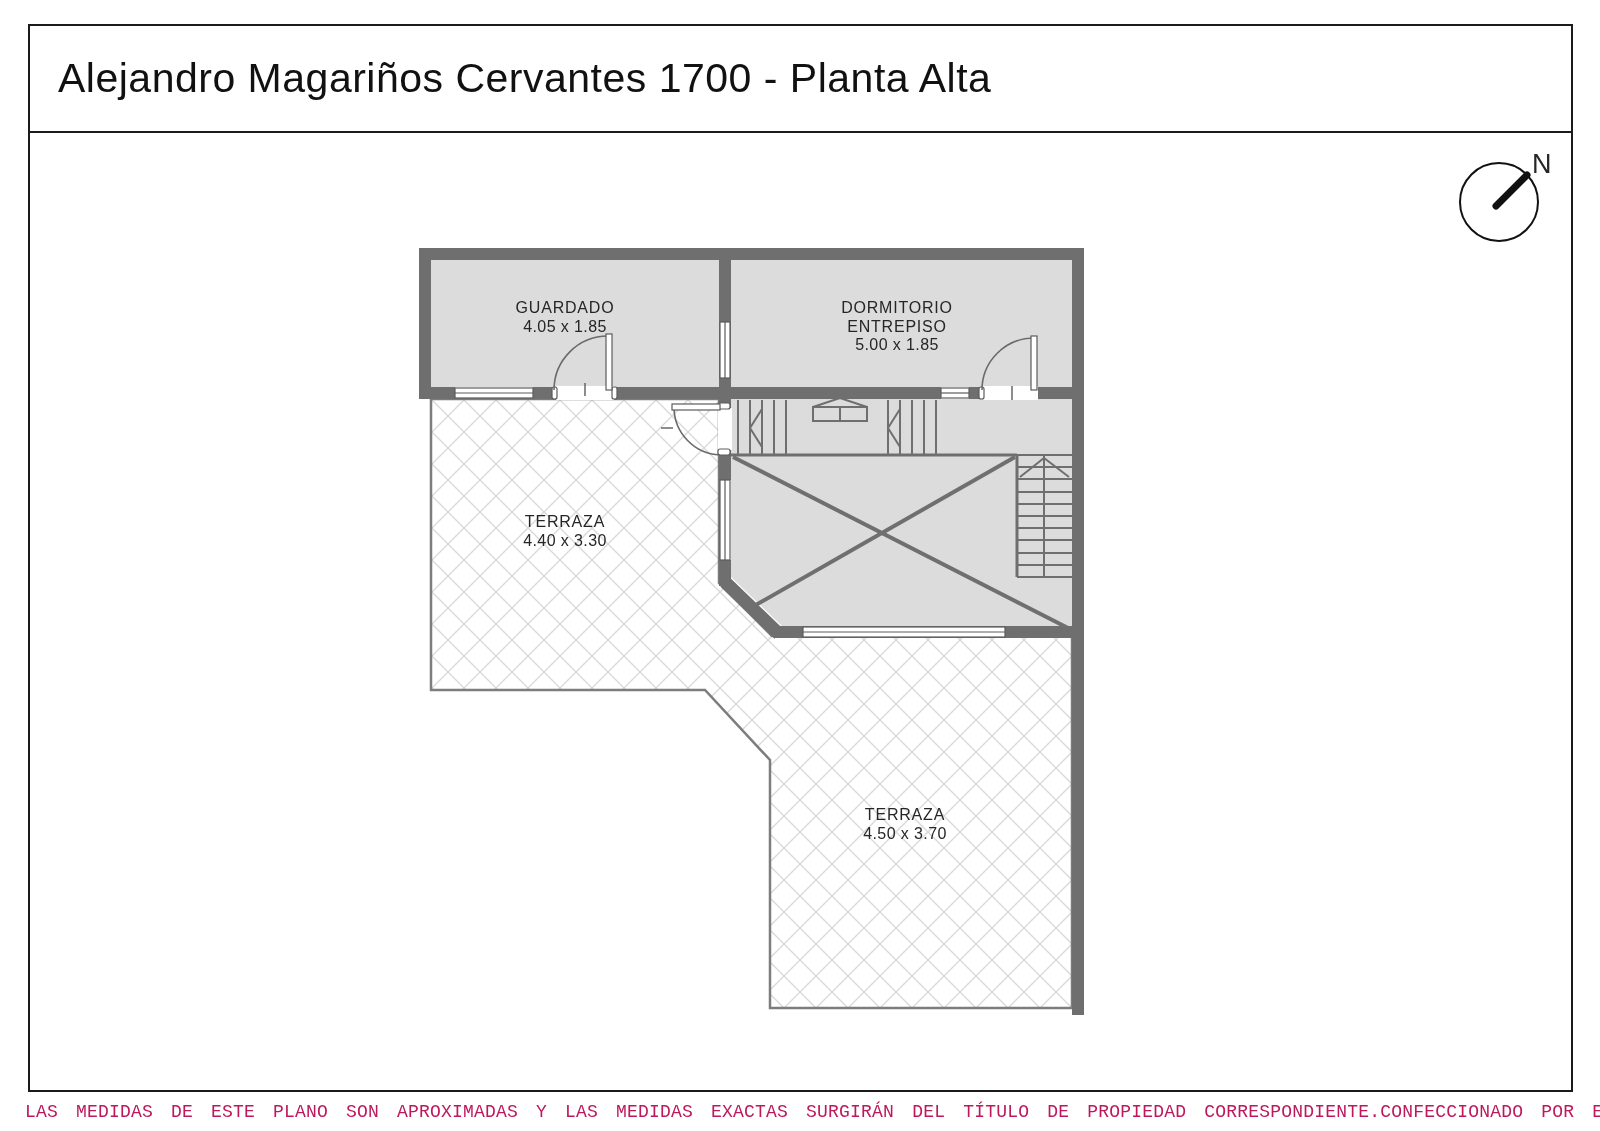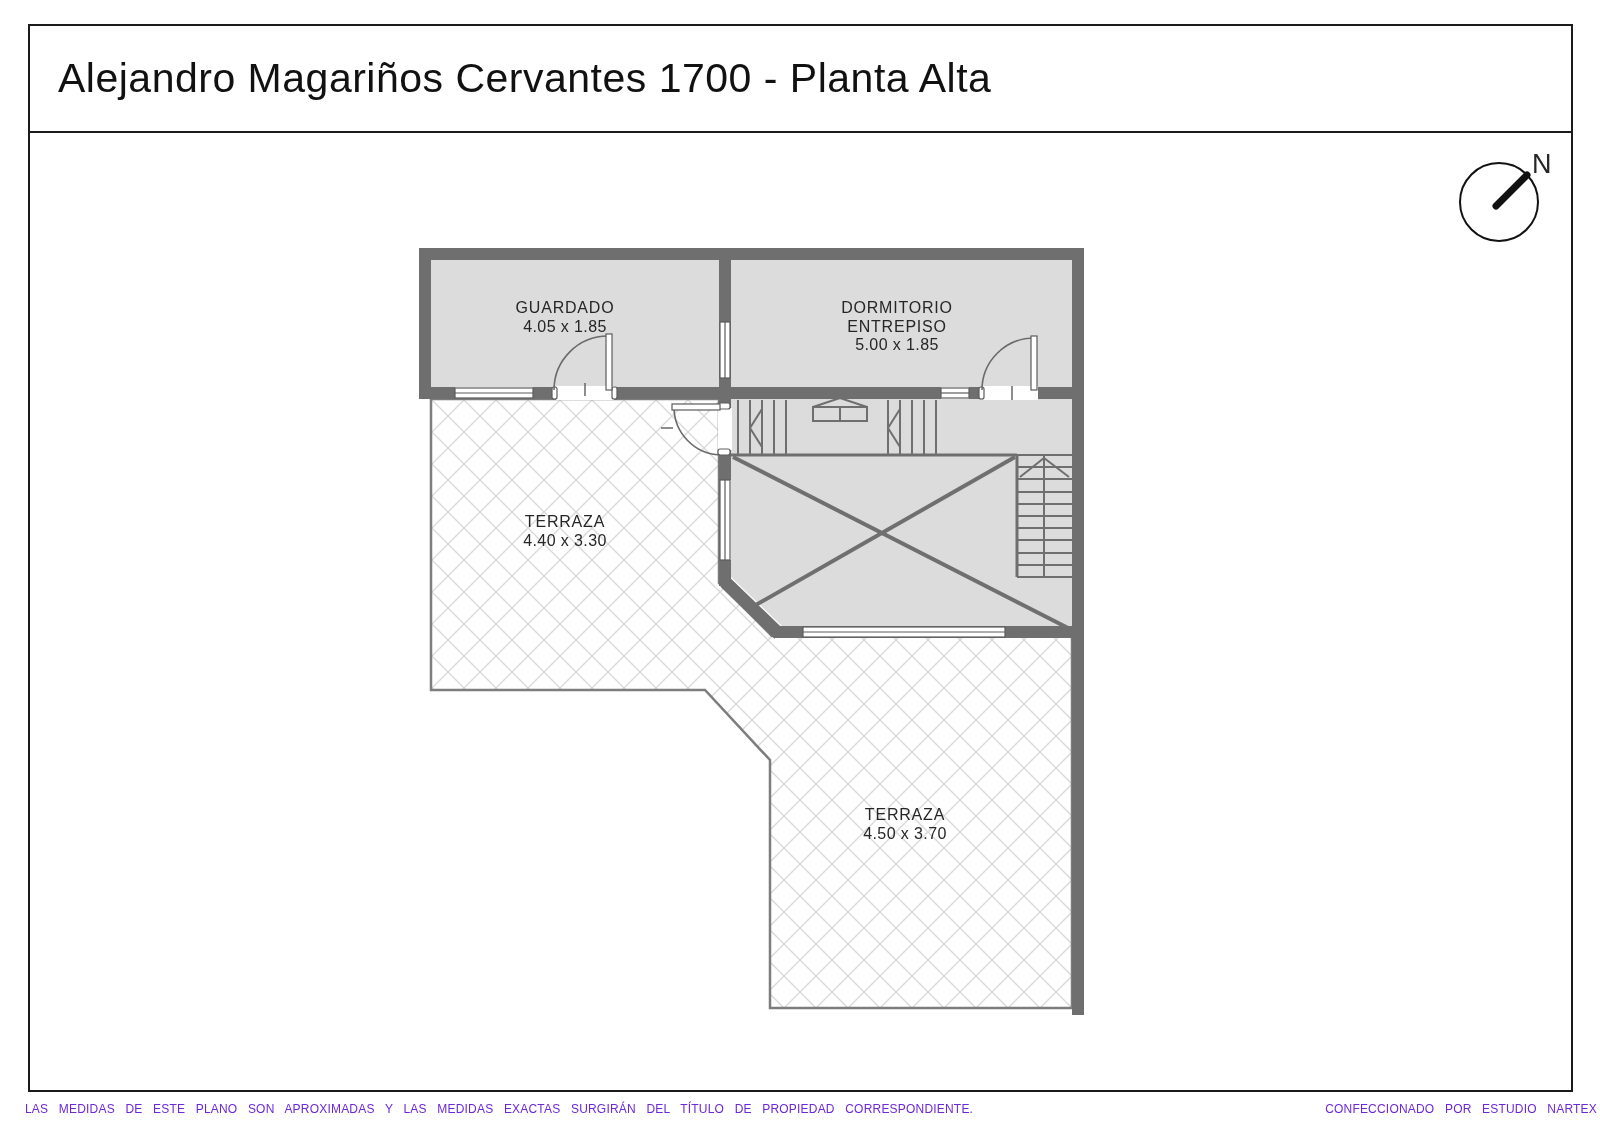--- a/index.html
+++ b/index.html
@@ -8,22 +8,22 @@
   #frame{position:absolute;left:28px;top:24px;width:1545px;height:1068px;
          border:2px solid #1b1b1b;box-sizing:border-box;}
   #titlebar{position:absolute;left:0;top:0;width:100%;height:107px;
             border-bottom:2px solid #1b1b1b;box-sizing:border-box;display:flex;align-items:center;}
   #title{padding-left:28px;font-size:41px;letter-spacing:0.5px;color:#111;white-space:nowrap;}
   #plan-svg{position:absolute;left:0;top:0;}
   #plan-svg text{font-family:"Liberation Sans",sans-serif;fill:#262626;}
   .room-name{font-size:16px;letter-spacing:0.8px;}
   .room-dims{font-size:16px;letter-spacing:0.4px;}
   #caption{position:absolute;left:25px;top:1102px;width:1572px;display:flex;
-           justify-content:space-between;font-size:12px;color:#6d28d9;
-           letter-spacing:0.2px;word-spacing:7px;white-space:nowrap;}
+           justify-content:space-between;font-size:18px;color:#be185d;
+           letter-spacing:0.2px;word-spacing:7px;white-space:nowrap;font-family:Liberation Mono, monospace;}
 </style>
 </head>
 <body>
 
 <div id="page">
 
   <div id="frame">
     <div id="titlebar">
       <div id="title">Alejandro Magariños Cervantes 1700 - Planta Alta</div>
     </div>

